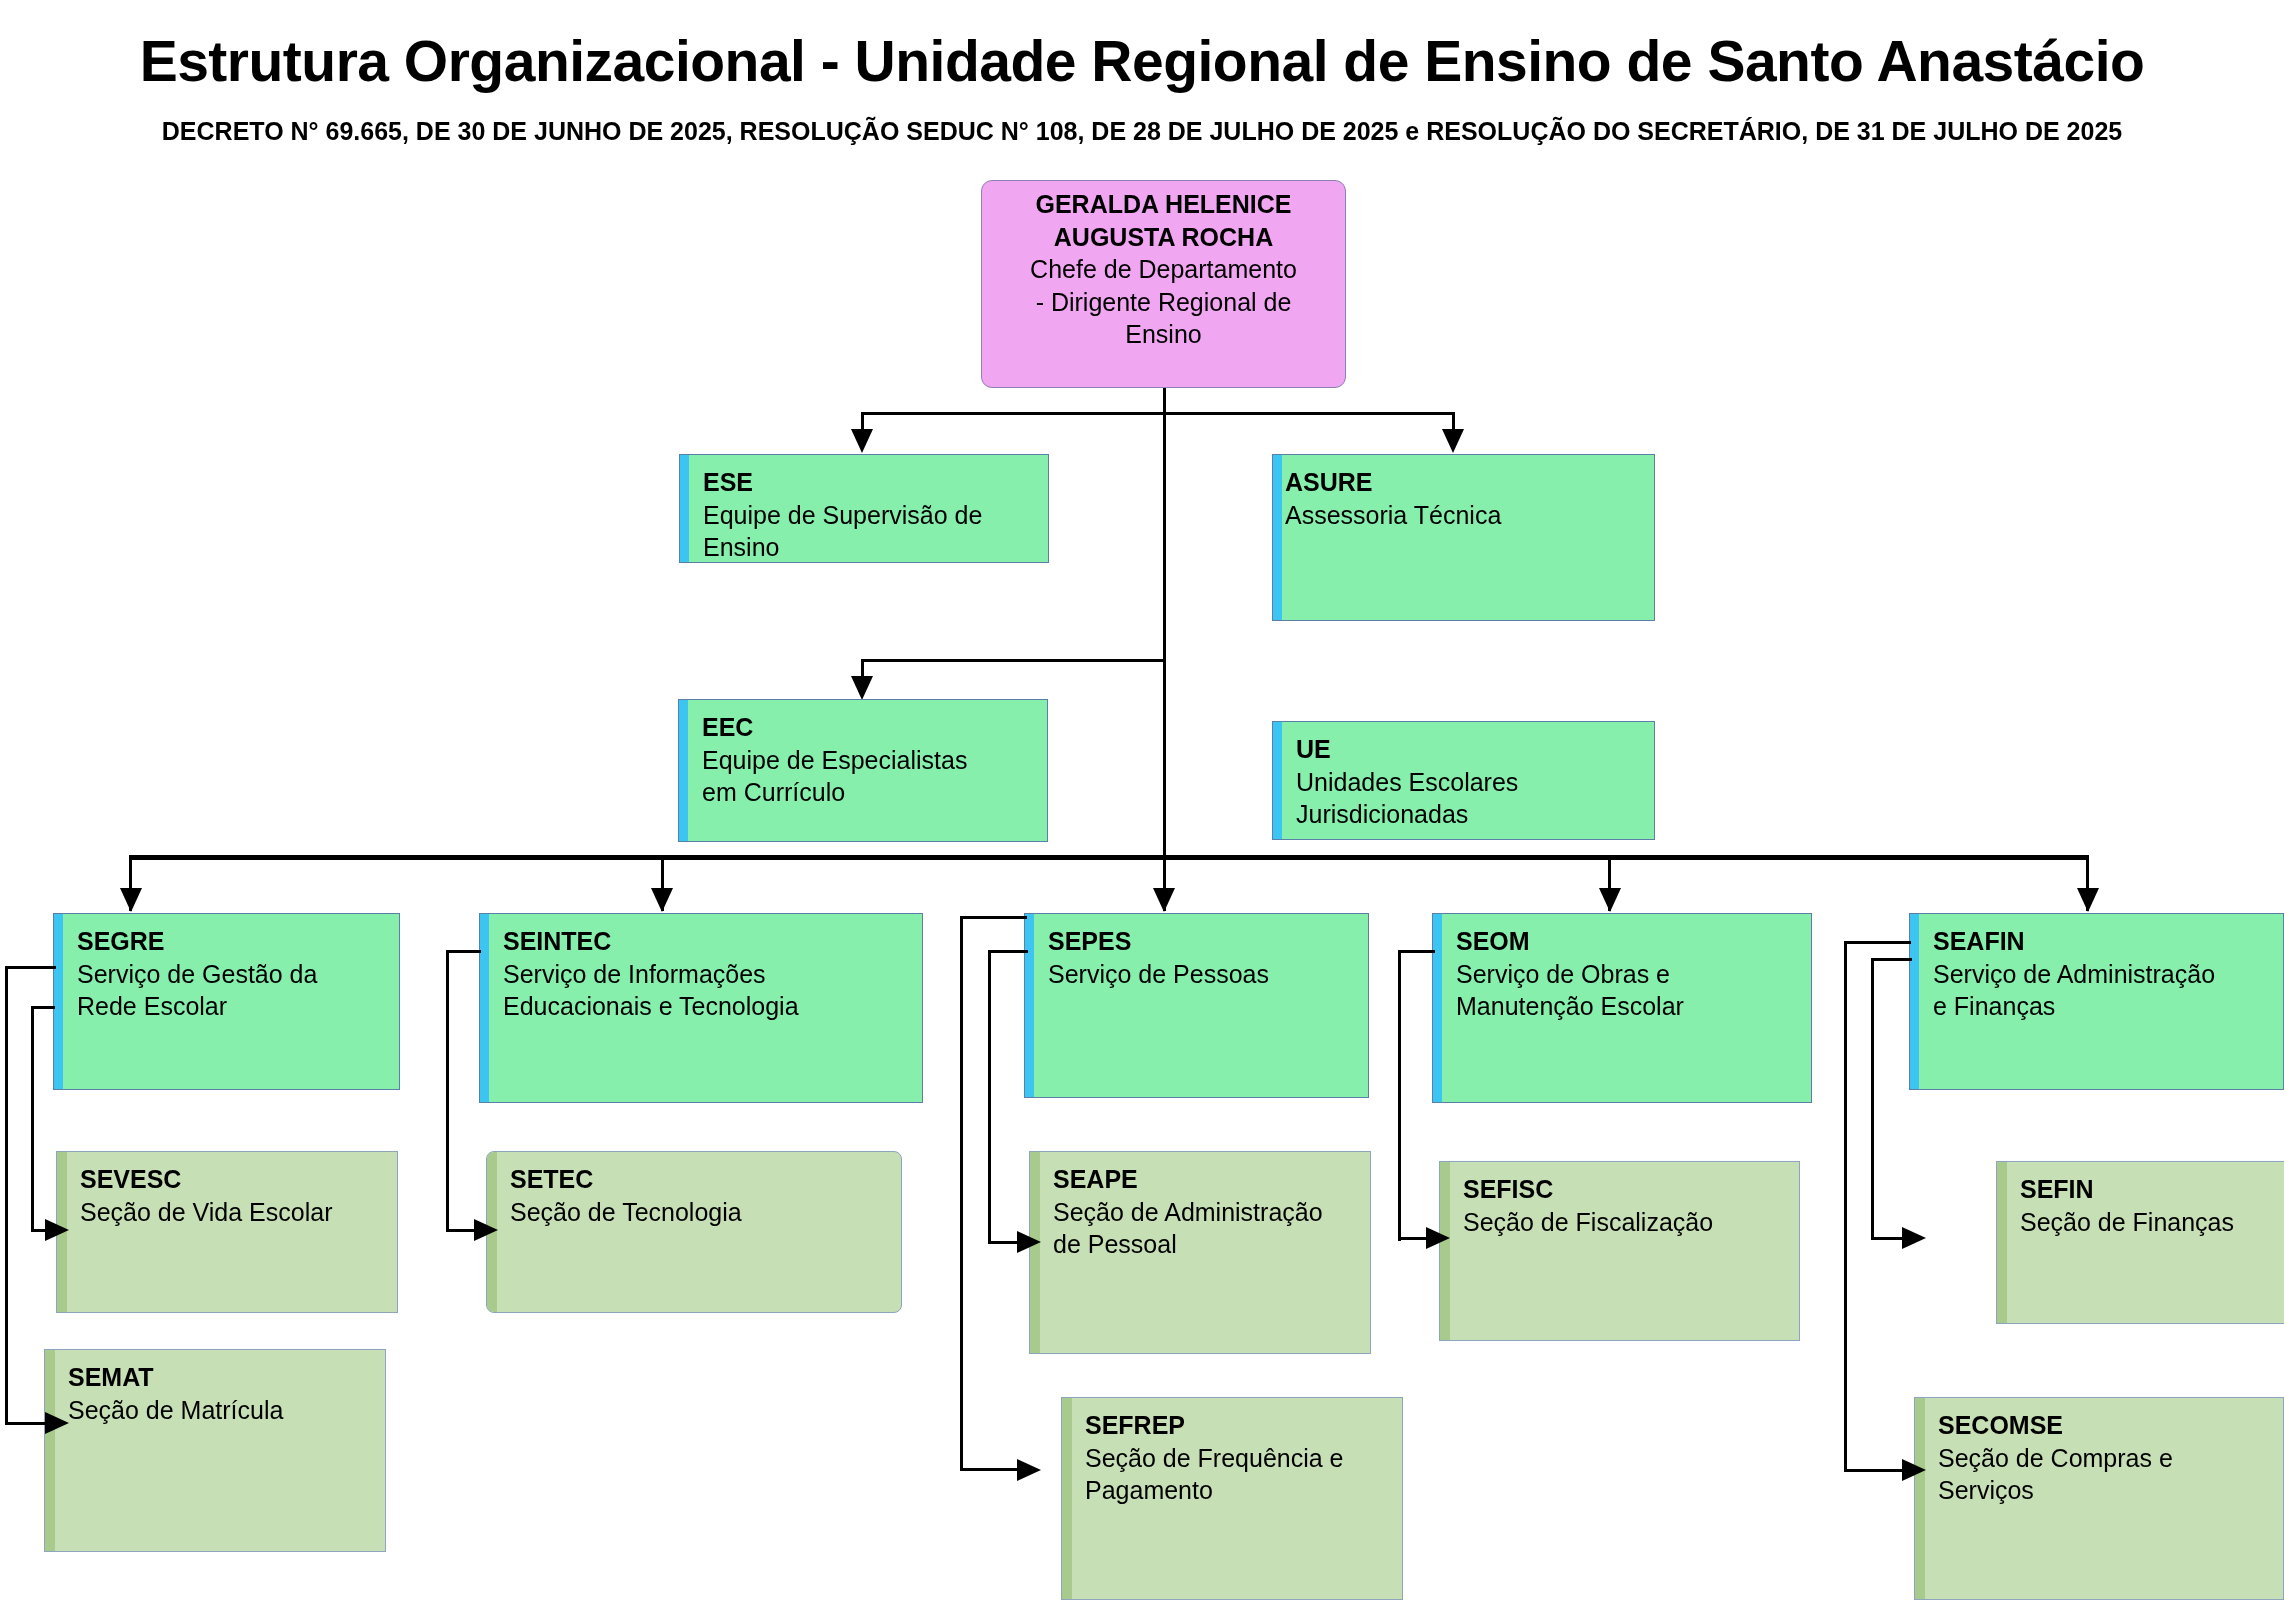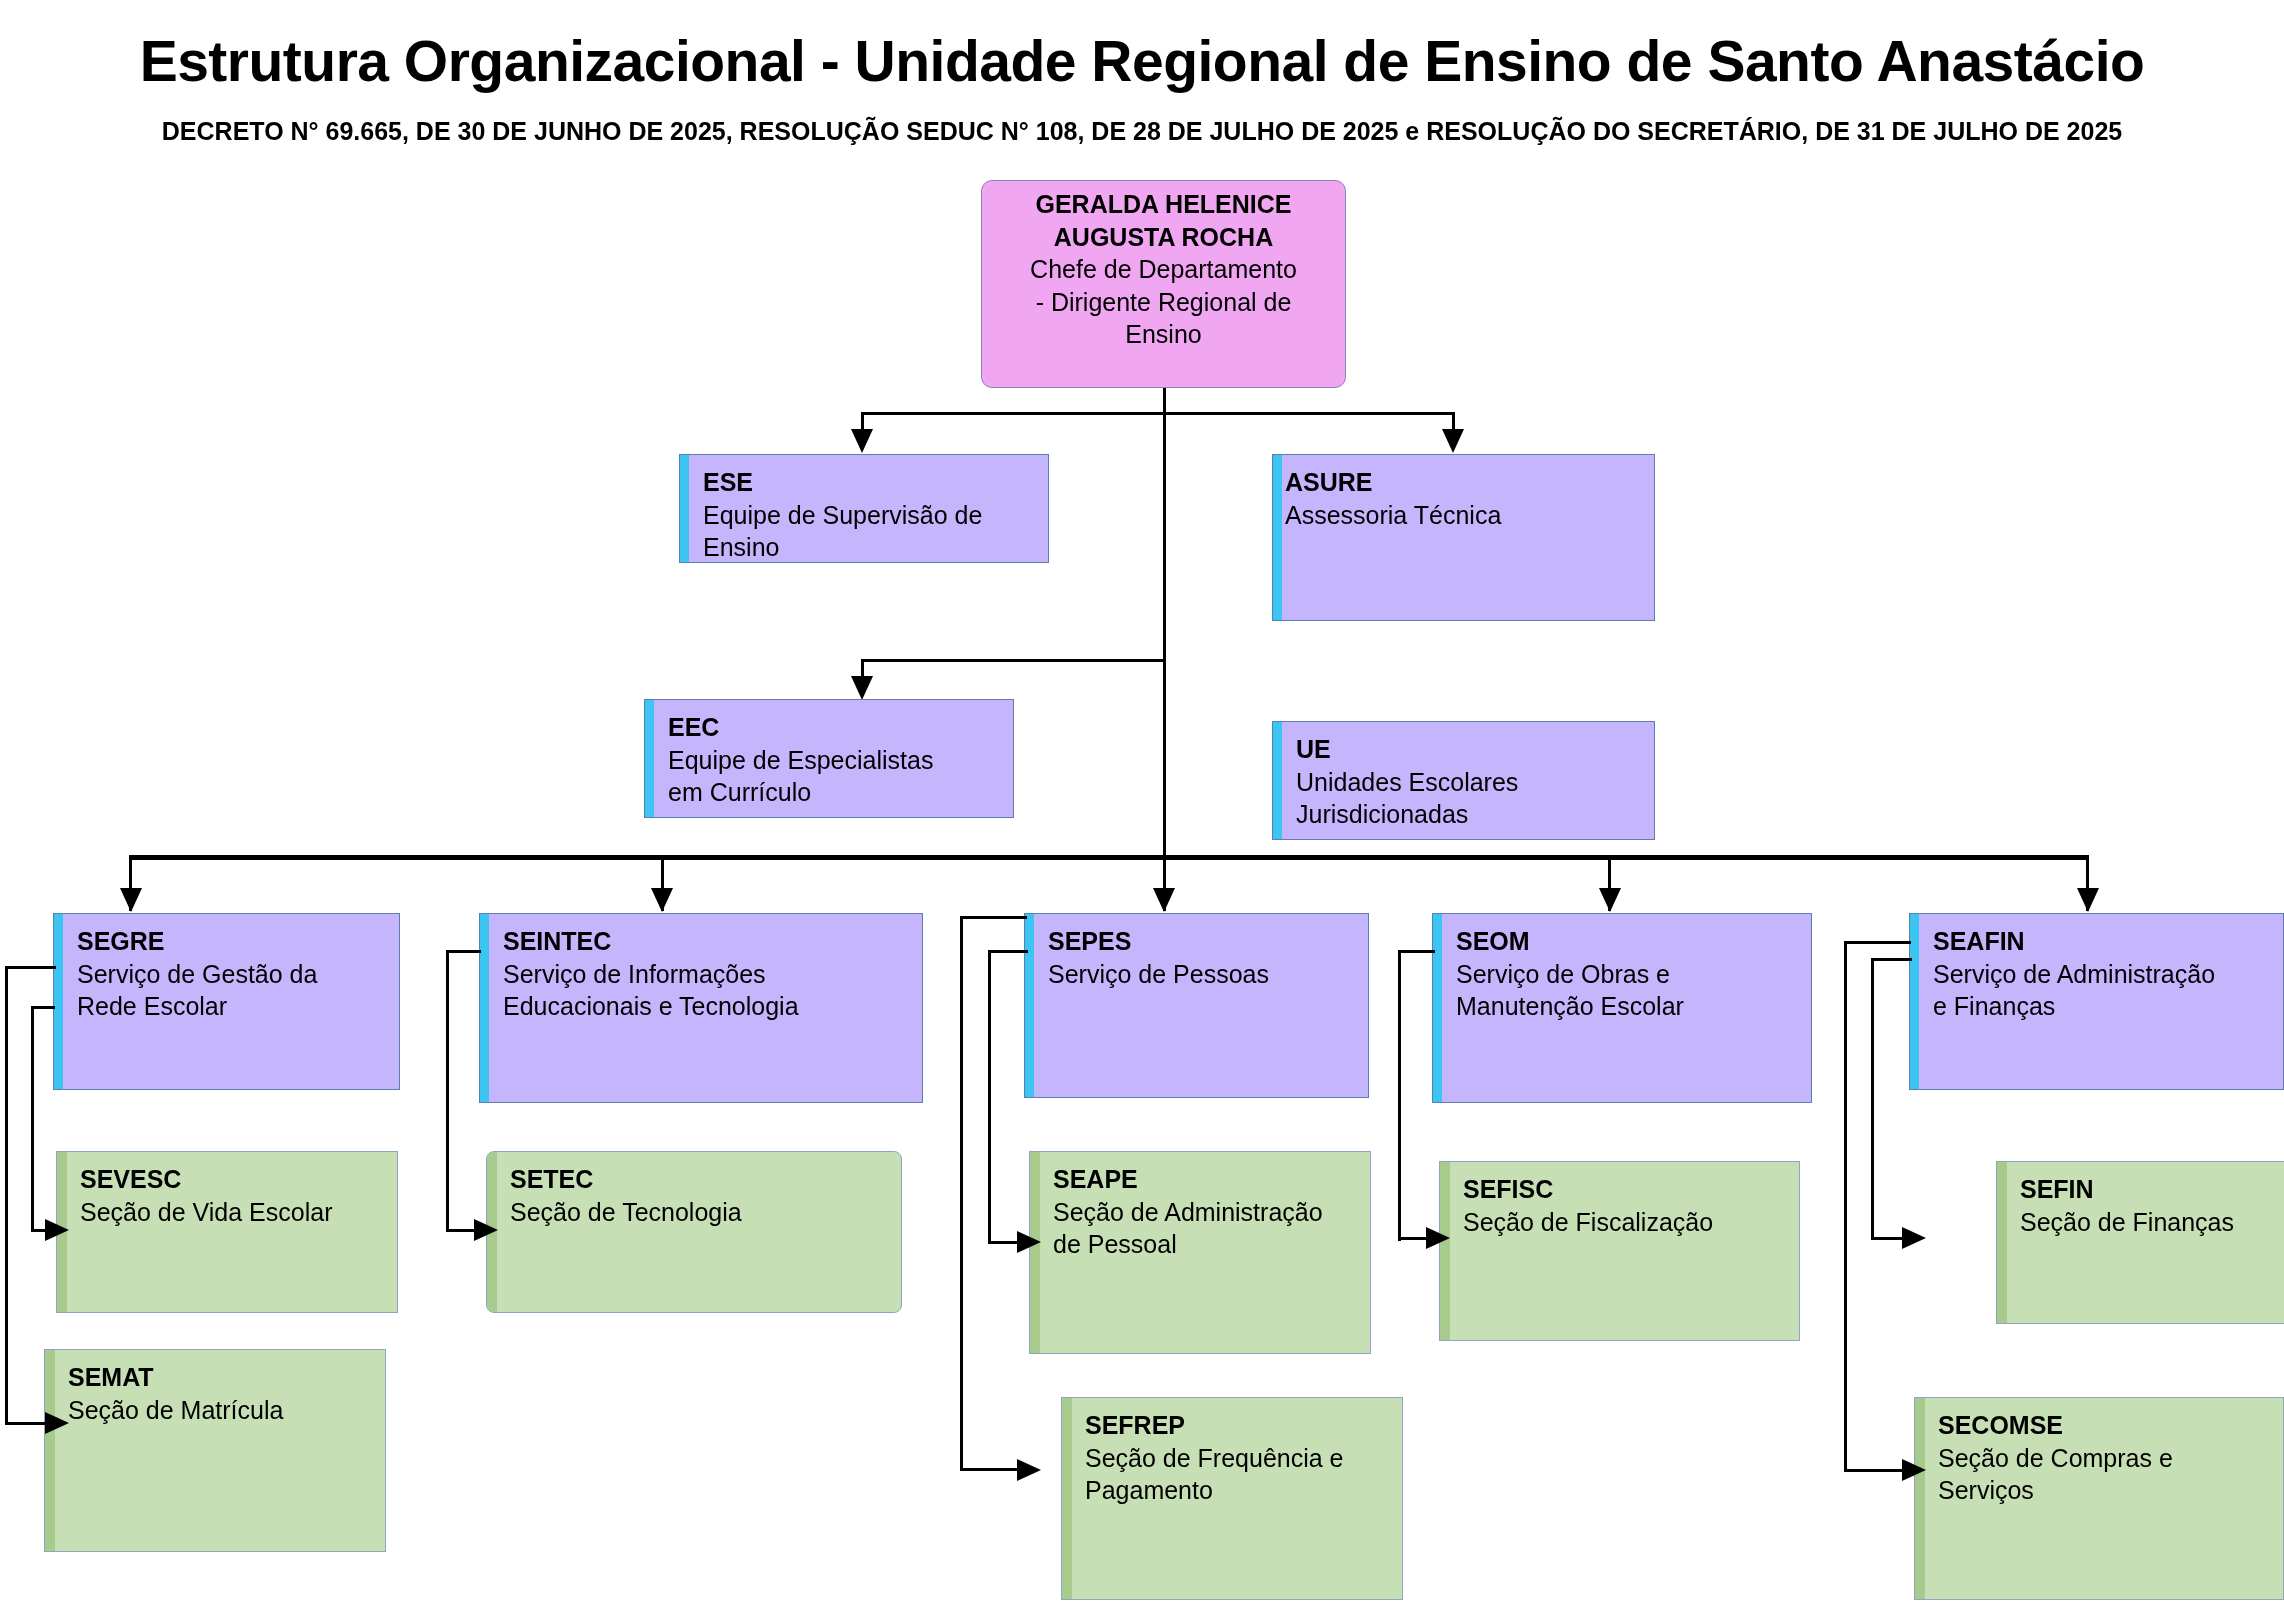--- a/index.html
+++ b/index.html
@@ -26,21 +26,21 @@
     position:absolute;box-sizing:border-box;
     border:1px solid #7e9ec4;
     padding:11px 13px 5px 23px;
     line-height:1.30;
     color:#000;
     overflow:hidden;
   }
   .node .code{font-weight:bold;font-size:25px;display:block;}
   .node .desc{font-weight:normal;font-size:25px;display:block;}
 
-  .node.blue{background:#c4b5fd;border-color:#5b7fa6;}
+  .node.blue{background:#86efac;border-color:#5b7fa6;}
   .node.blue::before{
     content:"";position:absolute;left:0;top:0;bottom:0;width:9px;
     background:#3cc4f2;
   }
   .node.green{background:#c7dfb4;border-color:#8ea5bf;}
   .node.green::before{
     content:"";position:absolute;left:0;top:0;bottom:0;width:10px;
     background:#a8ca8d;
   }
 
@@ -103,21 +103,21 @@
     <span class="desc">Equipe de Supervisão de</span>
     <span class="desc">Ensino</span>
   </div>
 
   <div class="node blue" style="left:1272px;top:454px;width:383px;height:167px;padding-left:12px;">
     <span class="code">ASURE</span>
     <span class="desc">Assessoria Técnica</span>
     <span class="desc"></span>
   </div>
 
-  <div class="node blue" style="left:644px;top:699px;width:370px;height:119px;">
+  <div class="node blue" style="left:678px;top:699px;width:370px;height:143px;">
     <span class="code">EEC</span>
     <span class="desc">Equipe de Especialistas</span>
     <span class="desc">em Currículo</span>
   </div>
 
   <div class="node blue" style="left:1272px;top:699px;width:383px;height:119px;margin-top:22px;">
     <span class="code">UE</span>
     <span class="desc">Unidades Escolares</span>
     <span class="desc">Jurisdicionadas</span>
   </div>

